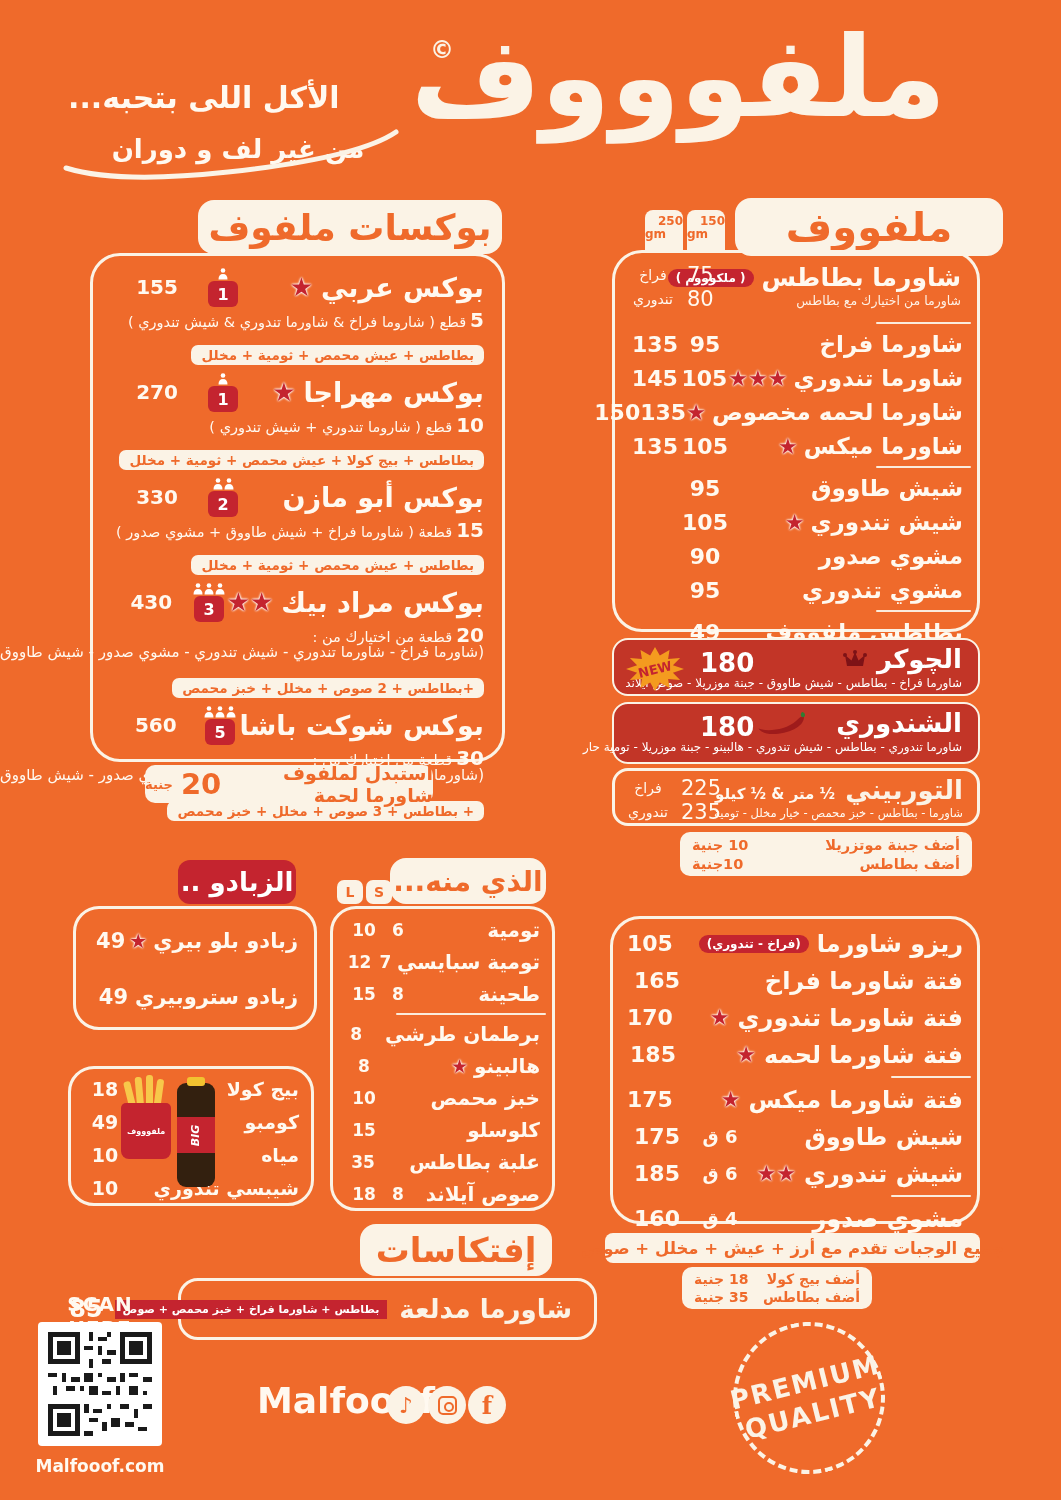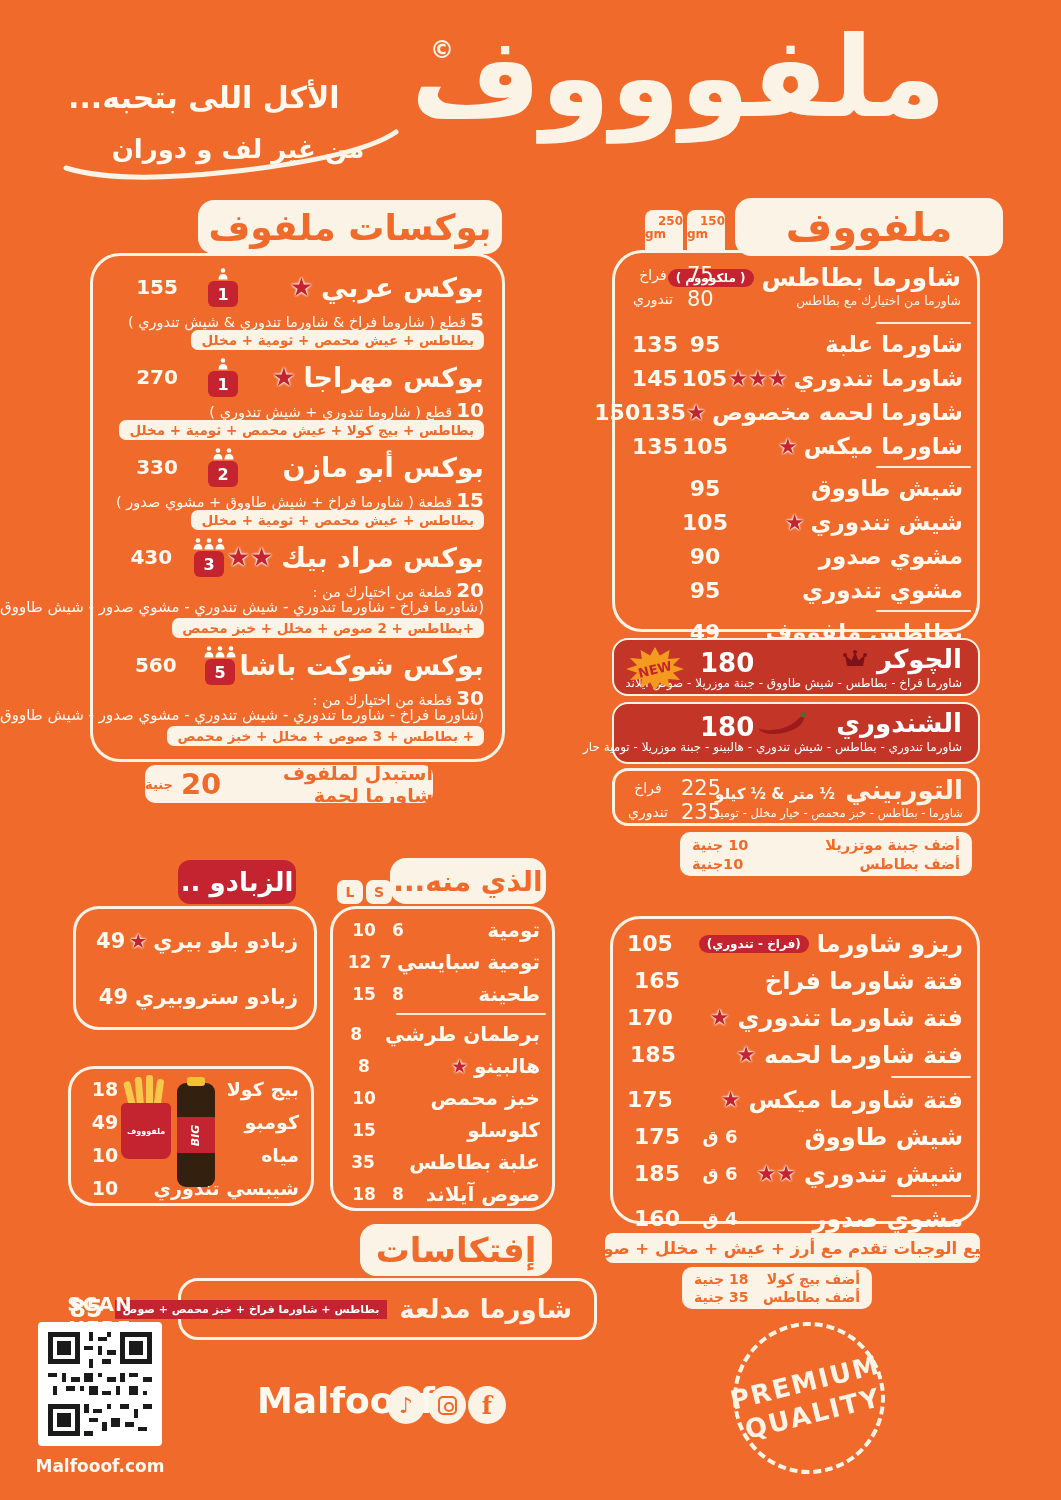--- a/index.html
+++ b/index.html
@@ -26,21 +26,21 @@
   .b-row{display:flex;align-items:center;height:42px}
   .b-name{flex:1;font-size:27px;font-weight:bold;display:flex;align-items:center;gap:8px;white-space:nowrap}
   .b-name .star{font-size:26px}
   .b-badge{width:40px;display:flex;flex-direction:column;align-items:center;gap:1px}
   .persons{display:flex;gap:1px;height:13px;align-items:flex-end}
   .pnum{background:var(--red);color:#fff;border-radius:6px;min-width:30px;height:26px;font-size:16px;font-weight:bold;display:flex;align-items:center;justify-content:center}
   .b-price{width:92px;text-align:center;font-size:20px;font-weight:bold}
   .b-sub{font-size:14.5px;height:20px;white-space:nowrap}
   .b-sub b{font-size:20px;margin-left:4px}
   .b-desc2{font-size:15px;height:18px;white-space:nowrap}
-  .b-extras{display:inline-block;background:var(--cream);color:var(--bg);font-weight:bold;font-size:13.5px;border-radius:7px;padding:2px 10px;margin-top:2px;margin-bottom:4px;white-space:nowrap}
+  .b-extras{display:inline-block;background:var(--cream);color:var(--bg);font-weight:bold;font-size:13.5px;border-radius:7px;padding:2px 10px;margin-top:17px;margin-bottom:4px;white-space:nowrap}
   .note{position:absolute;background:var(--cream);color:var(--bg);font-weight:bold;border-radius:10px;display:flex;align-items:center;justify-content:center;gap:8px}
   .note .amt{font-size:29px}
   .note .unit{font-size:13px}
   
   .tab{position:absolute;background:var(--cream);color:var(--bg);font-weight:bold;border-radius:8px 8px 0 0;font-size:12px;line-height:1.1;padding-top:5px}
   .feat{position:relative;padding:8px 16px 0;height:64px}
   .feat-line{display:flex;align-items:center;gap:8px}
   .feat-name{font-size:25px;font-weight:bold}
   .chip{background:var(--red);color:#fff;font-size:12px;font-weight:bold;border-radius:9px;padding:2px 8px;white-space:nowrap}
   .feat-sub{font-size:12.5px;opacity:.95;margin-top:1px}
@@ -290,21 +290,21 @@
         <div class="mini-row">
             <span class="mp">80</span>
             <span class="ml">تندوري</span>
           </div>
       </div>
     </div>
     <div class="divr" style="width:95px"></div>
 
     <div class="m-row">
         <div class="m-name">
-          <span>شاورما علبة</span>
+          <span>شاورما فراخ</span>
           <span class="star"></span>
         </div>
         <div class="p150">95</div>
         <div class="p250">135</div>
       </div>
     <div class="m-row">
         <div class="m-name">
           <span>شاورما تندوري</span>
           <span class="star">★★★</span>
         </div>

